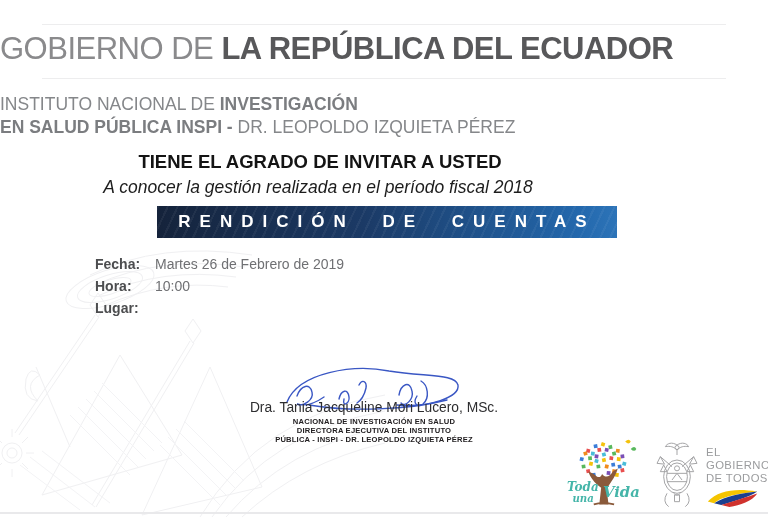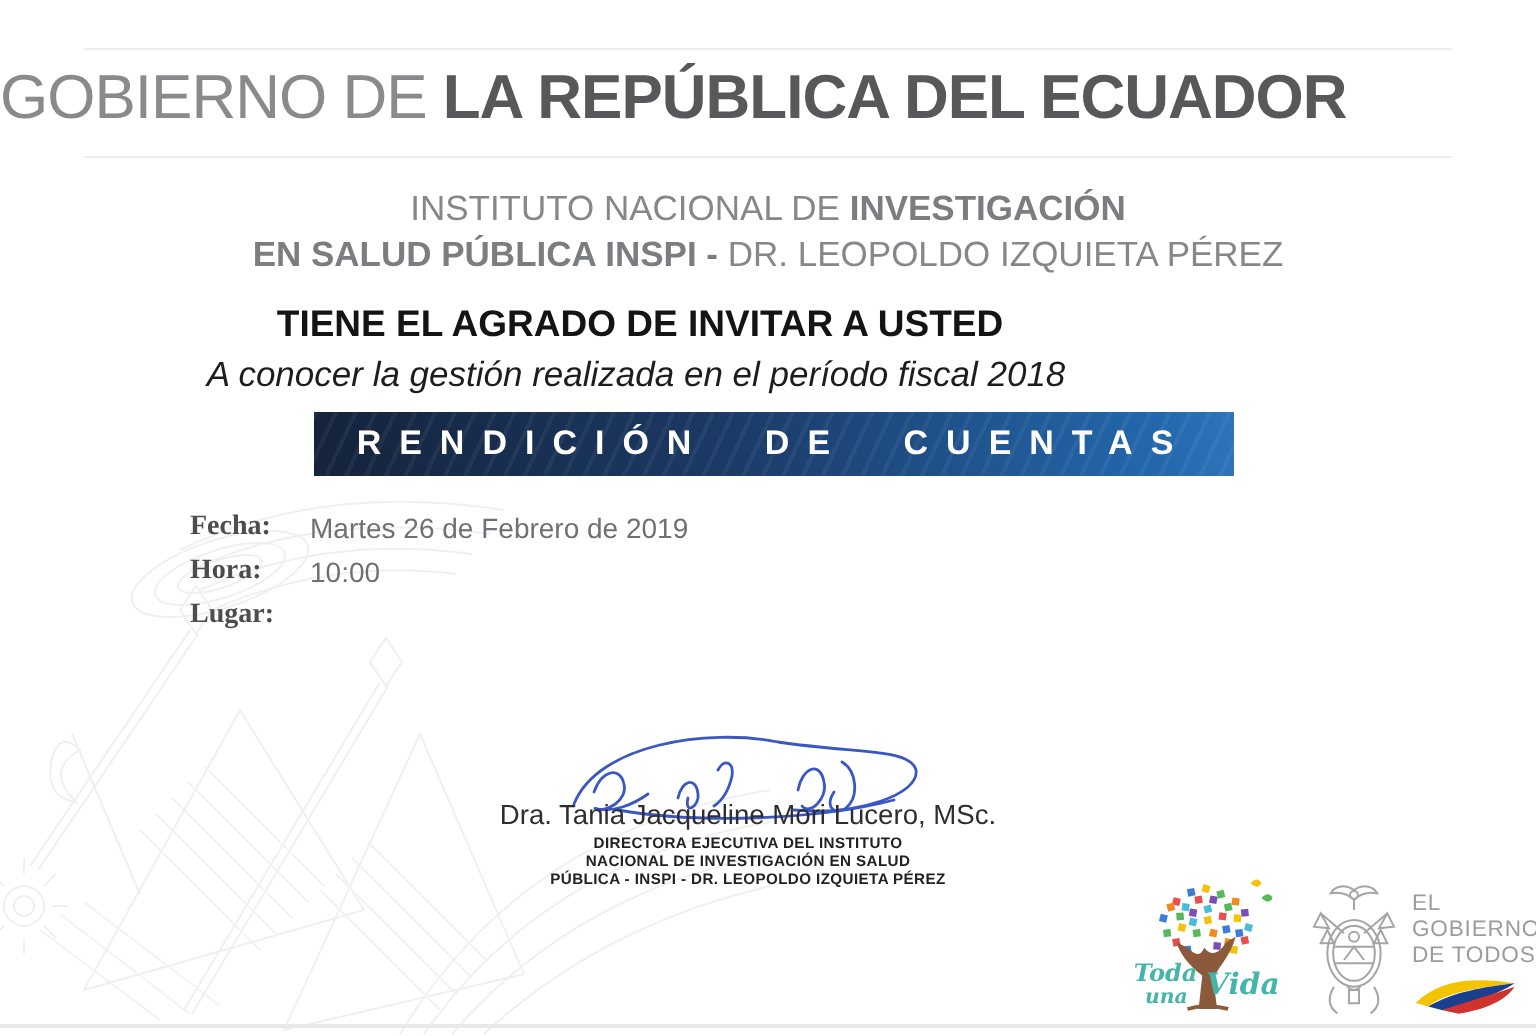--- a/index.html
+++ b/index.html
@@ -8,21 +8,21 @@
     font-family:"Liberation Sans", sans-serif;color:#333;
   }
   .hairline{position:absolute;height:1px;background:#ededee;}
   .hairline.thick{height:2px;background:#e9e9eb;}
 
   
   .gov-title{position:absolute;top:32px;left:0;width:631px;font-size:31px;line-height:34px;white-space:pre;}
   .gov-title .light{font-weight:400;color:#8a8a8c;letter-spacing:-0.5px;}
   .gov-title .bold{font-weight:700;color:#58585a;letter-spacing:-0.5px;}
 
-  .institute{position:absolute;top:93px;left:0;width:768px;text-align:center;
+  .institute{position:absolute;top:93px;left:0;width:768px;text-align:left;
     font-size:17.5px;line-height:23px;color:#85878a;white-space:pre;}
   .institute b{font-weight:700;color:#7b7d80;}
 
   .invite-1{position:absolute;top:151px;left:0;width:640px;text-align:center;
     font-weight:700;font-size:18.5px;color:#141414;}
   .invite-2{position:absolute;top:177px;left:0;width:636px;text-align:center;
     font-style:italic;font-size:17.5px;color:#1d1d1d;}
 
   
   .banner{
@@ -31,21 +31,21 @@
     display:flex;align-items:center;justify-content:center;overflow:hidden;
   }
   .banner::after{content:"";position:absolute;inset:0;
     background:repeating-linear-gradient(115deg,rgba(255,255,255,.05) 0 2px,transparent 2px 9px);}
   .banner .txt{position:relative;color:#fff;font-weight:700;font-size:17px;
     letter-spacing:9px;word-spacing:14px;white-space:nowrap;}
 
   
   .details{position:absolute;left:95px;top:256px;font-size:14px;}
   .drow{display:flex;margin-bottom:6px;}
-  .dlabel{width:60px;font-weight:700;color:#4c4d4f;font-family:Liberation Serif, serif;}
+  .dlabel{width:60px;font-weight:700;color:#4c4d4f;}
   .dvalue{color:#6f7073;}
   .drow.fecha,.drow.hora{line-height:16px;}
   .lugar-lines{line-height:16px;}
   .lugar-small{font-size:12.3px;line-height:15px;}
 
   
   .sig-wrap{position:absolute;left:214px;top:364px;width:320px;text-align:center;}
   .sig-svg{display:block;margin:0 auto;}
   .sig-name{font-size:13.8px;color:#2e2e30;margin-top:-12px;}
   .sig-titles{margin-top:2px;font-weight:700;font-size:7.6px;line-height:9px;color:#232022;letter-spacing:0.2px;}
@@ -134,22 +134,22 @@
       <path d="M8,38 C20,8 75,0 110,7 C150,13 176,10 179,21 C181,33 150,44 118,41"></path>
       <path d="M18,32 c4,-11 13,-13 15,-4 c2,8 -9,15 -15,12 c9,3 20,-2 27,-7"></path>
       <path d="M60,35 c2,-9 9,-11 10,-2 c1,6 -7,11 -5,2"></path>
       <path d="M80,21 c3,-6 8,-4 7,3 c-2,9 -6,13 -9,15"></path>
       <path d="M120,31 c2,-11 11,-15 13,-4 c2,8 -7,17 -11,12"></path>
       <path d="M142,17 c7,4 9,17 2,23 c-5,4 -11,0 -6,-8"></path>
       <path d="M30,41 C70,48 130,46 168,36"></path>
     </svg>
     <div class="sig-name">Dra. Tania Jacqueline Mori Lucero, MSc.</div>
     <div class="sig-titles">
+      <div>NACIONAL DE INVESTIGACIÓN EN SALUD</div>
       <div>DIRECTORA EJECUTIVA DEL INSTITUTO</div>
-      <div>NACIONAL DE INVESTIGACIÓN EN SALUD</div>
       <div>PÚBLICA - INSPI - DR. LEOPOLDO IZQUIETA PÉREZ</div>
     </div>
   </div>
 
   <svg class="logo-vida" width="74" height="74" viewBox="0 0 80 80">
     <g>
       <rect x="22" y="14" width="4" height="4" fill="#e94f4f" transform="rotate(12 24 16)"></rect>
       <rect x="30" y="9" width="4" height="4" fill="#3b7dd8" transform="rotate(-10 32 11)"></rect>
       <rect x="38" y="7" width="4" height="4" fill="#f4c20d" transform="rotate(18 40 9)"></rect>
       <rect x="46" y="10" width="4" height="4" fill="#58b85c" transform="rotate(-14 48 12)"></rect>

